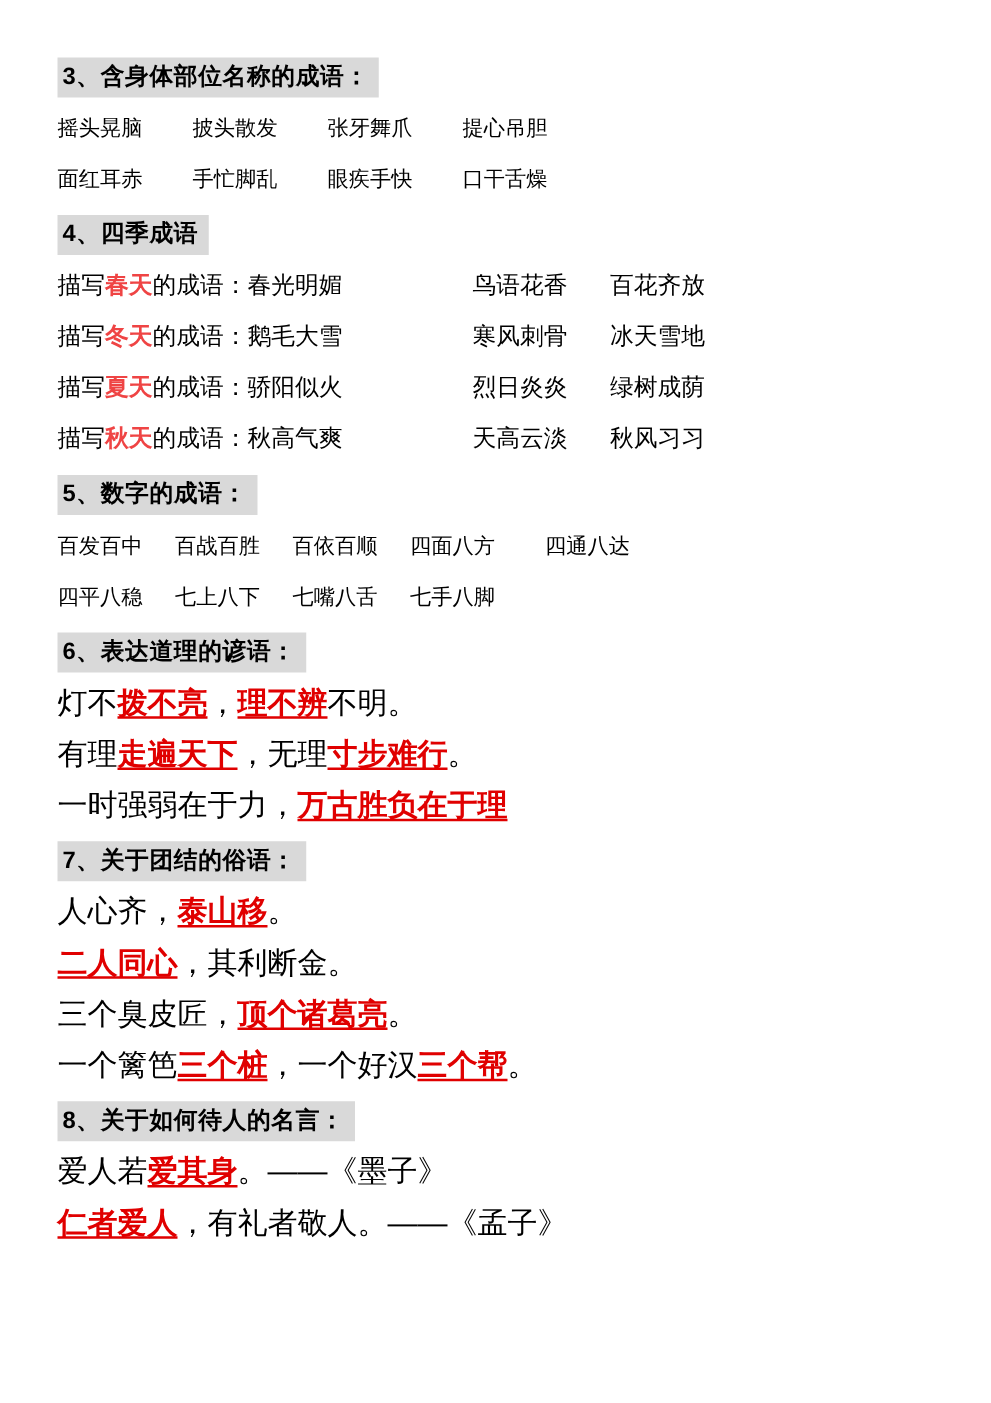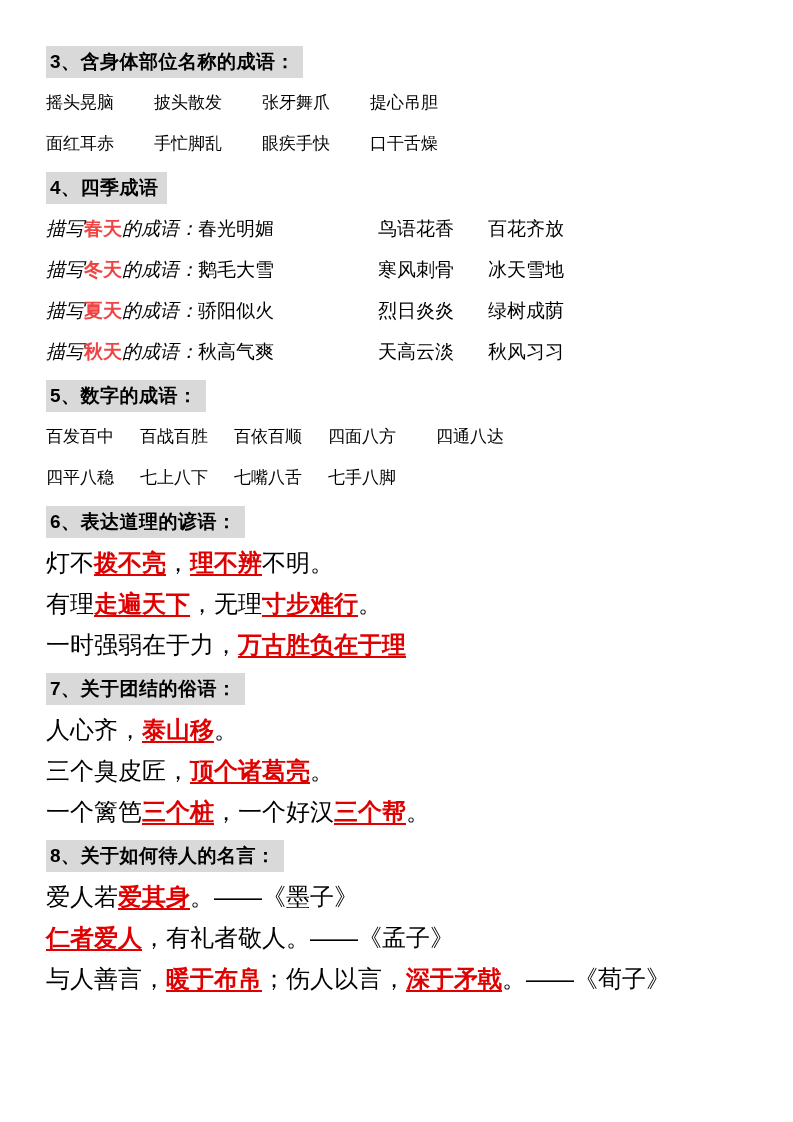--- a/index.html
+++ b/index.html
@@ -59,21 +59,20 @@
   }
   .idioms span.it {
     display: inline-block;
   }
   .four-line {
     font-size: 19px;
     line-height: 41px;
   }
   .four-line .lbl {
     display: inline-block;
-    font-style: italic;
   }
   .four-line .val {
     display: inline-block;
     min-width: 108px;
   }
   .four-line .val2 {
     display: inline-block;
     min-width: 112px;
     text-align: right;
   }
@@ -138,33 +137,33 @@
       <span>一时强弱在于力，</span><span class="red-u">万古胜负在于理</span>
     </div>
   </div>
 
   <div class="section">
     <div class="sec-head">7、关于团结的俗语：</div>
     <div class="prov">
       <span>人心齐，</span><span class="red-u">泰山移</span><span>。</span>
     </div>
     <div class="prov">
+      <span class="red-u">二人同心</span><span>，其利断金。</span>
+    </div>
+    <div class="prov">
       <span>三个臭皮匠，</span><span class="red-u">顶个诸葛亮</span><span>。</span>
     </div>
     <div class="prov">
       <span>一个篱笆</span><span class="red-u">三个桩</span><span>，一个好汉</span><span class="red-u">三个帮</span><span>。</span>
     </div>
   </div>
 
   <div class="section">
     <div class="sec-head">8、关于如何待人的名言：</div>
     <div class="prov">
       <span>爱人若</span><span class="red-u">爱其身</span><span>。——《墨子》</span>
     </div>
     <div class="prov">
       <span class="red-u">仁者爱人</span><span>，有礼者敬人。——《孟子》</span>
     </div>
-    <div class="prov">
-      <span>与人善言，</span><span class="red-u">暖于布帛</span><span>；伤人以言，</span><span class="red-u">深于矛戟</span><span>。——《荀子》</span>
-    </div>
   </div>
 
 </div>
 
 </body></html>

